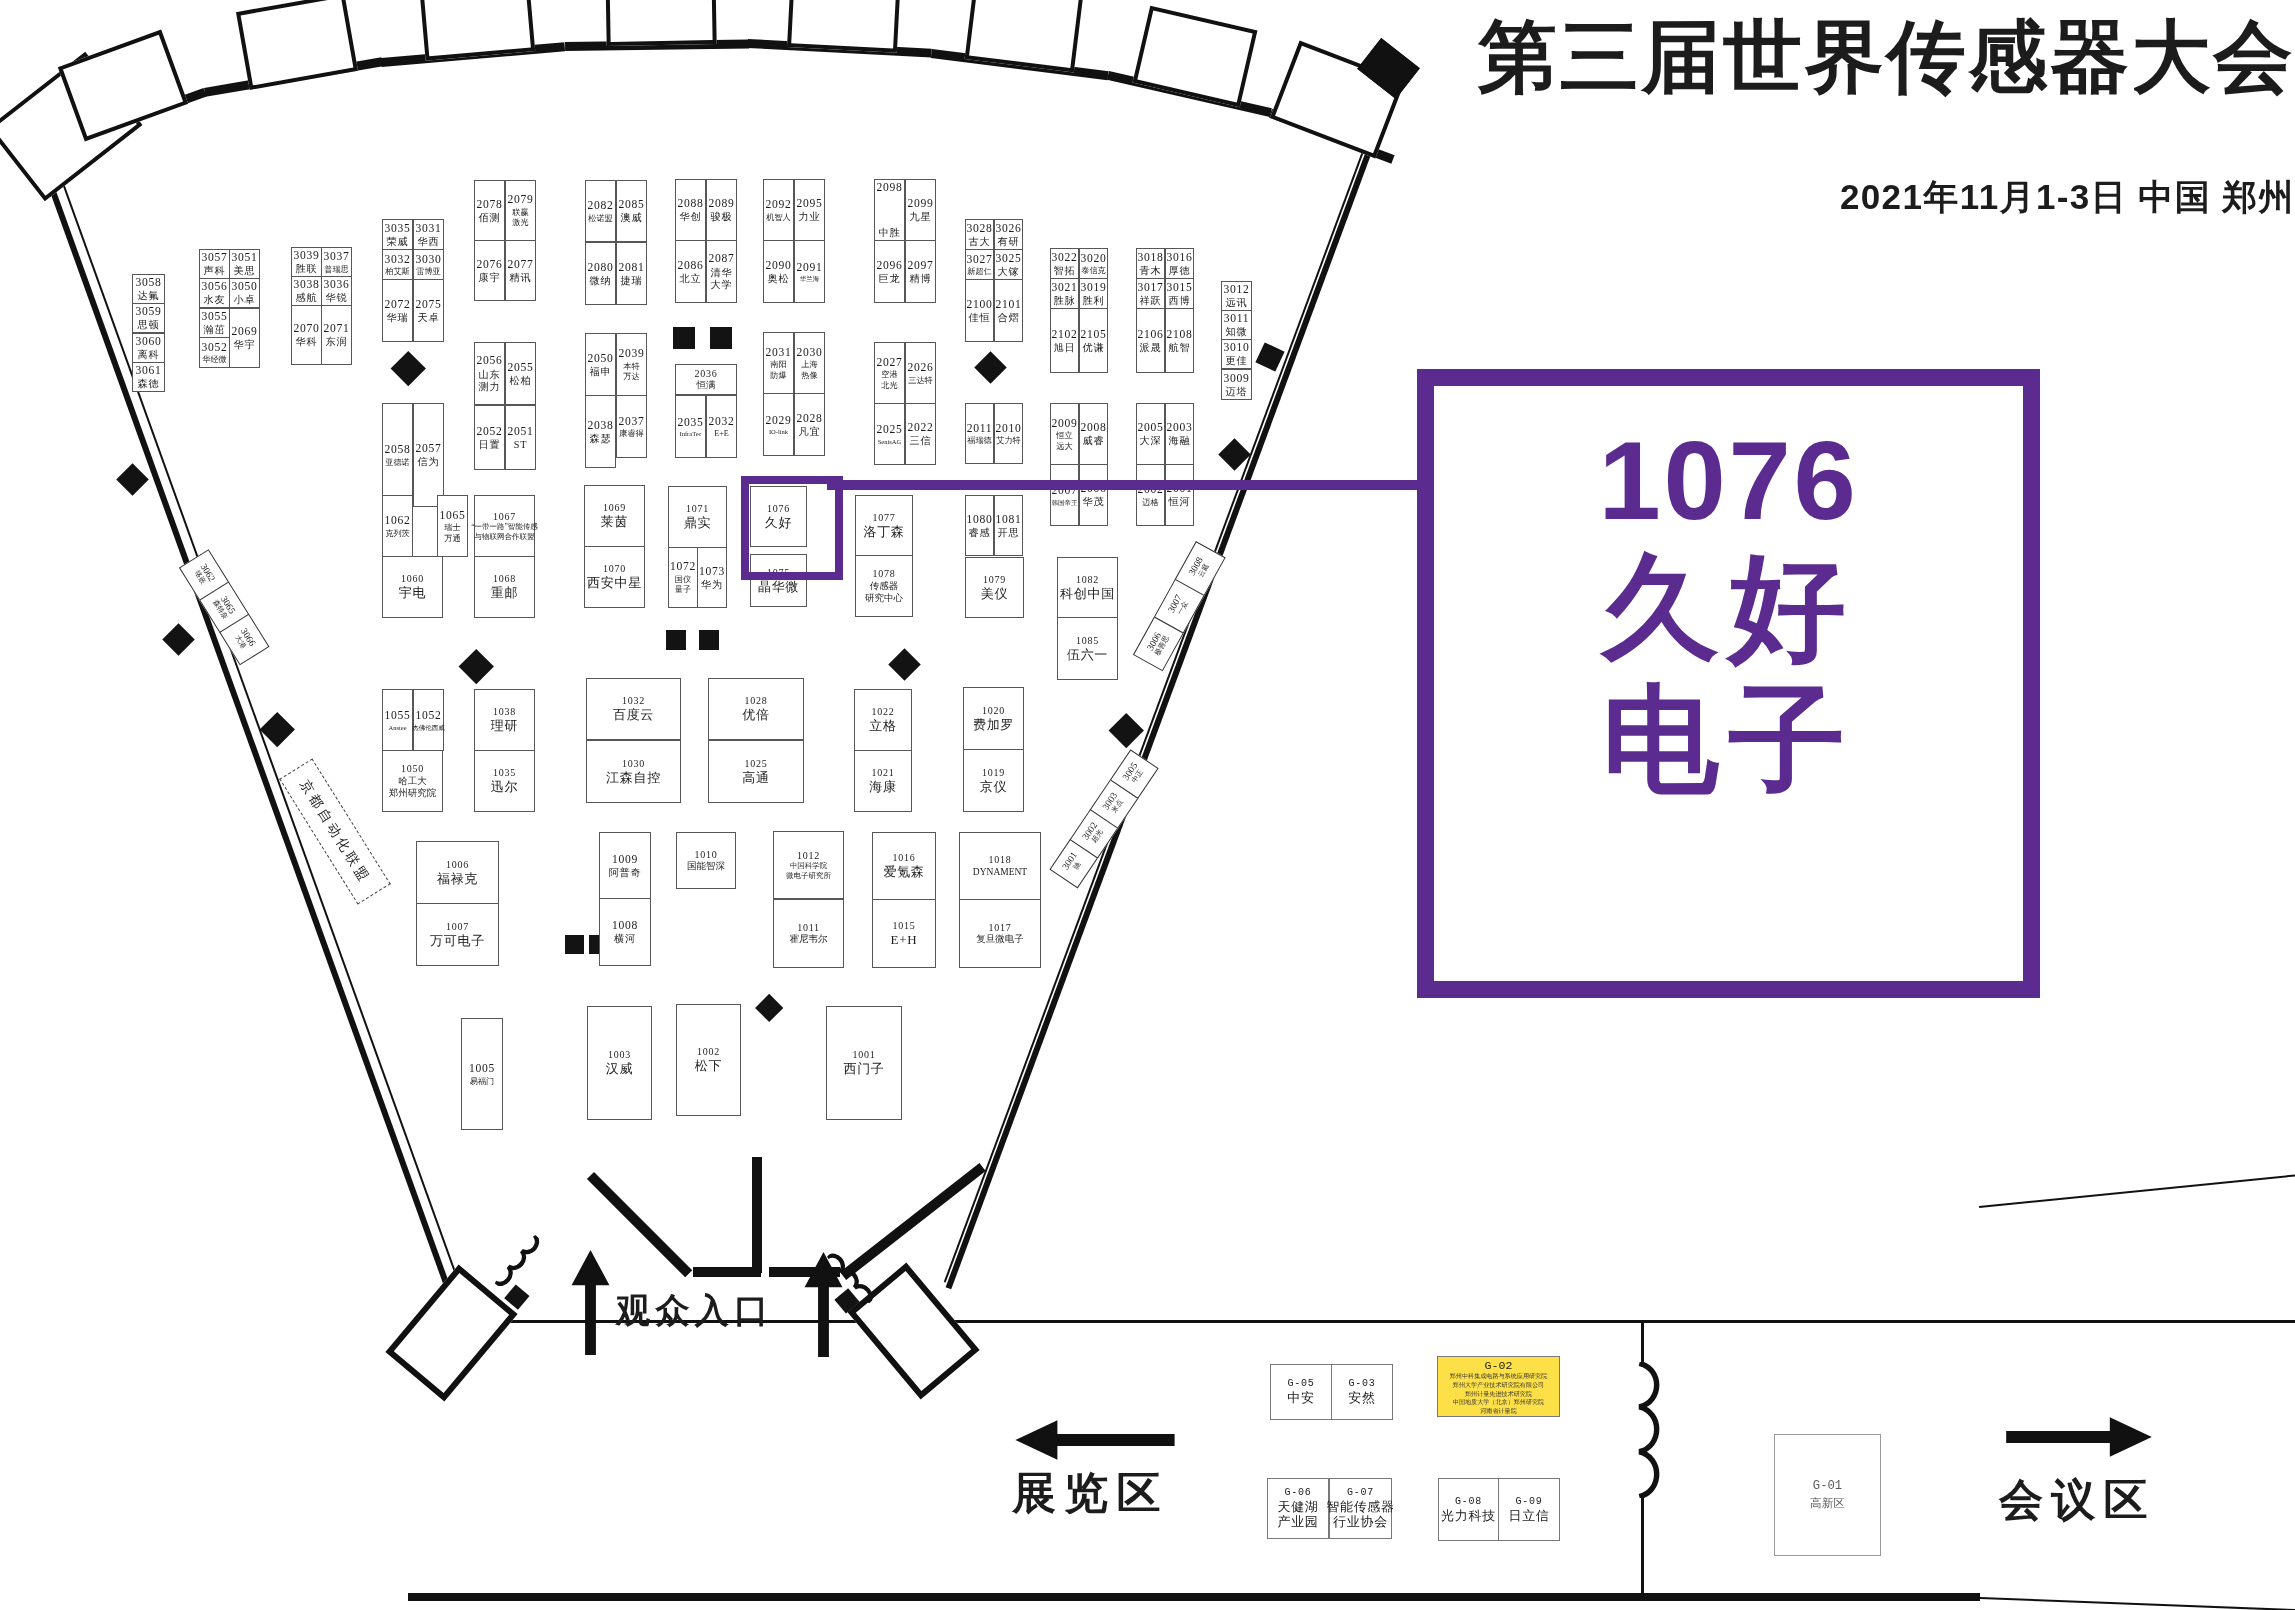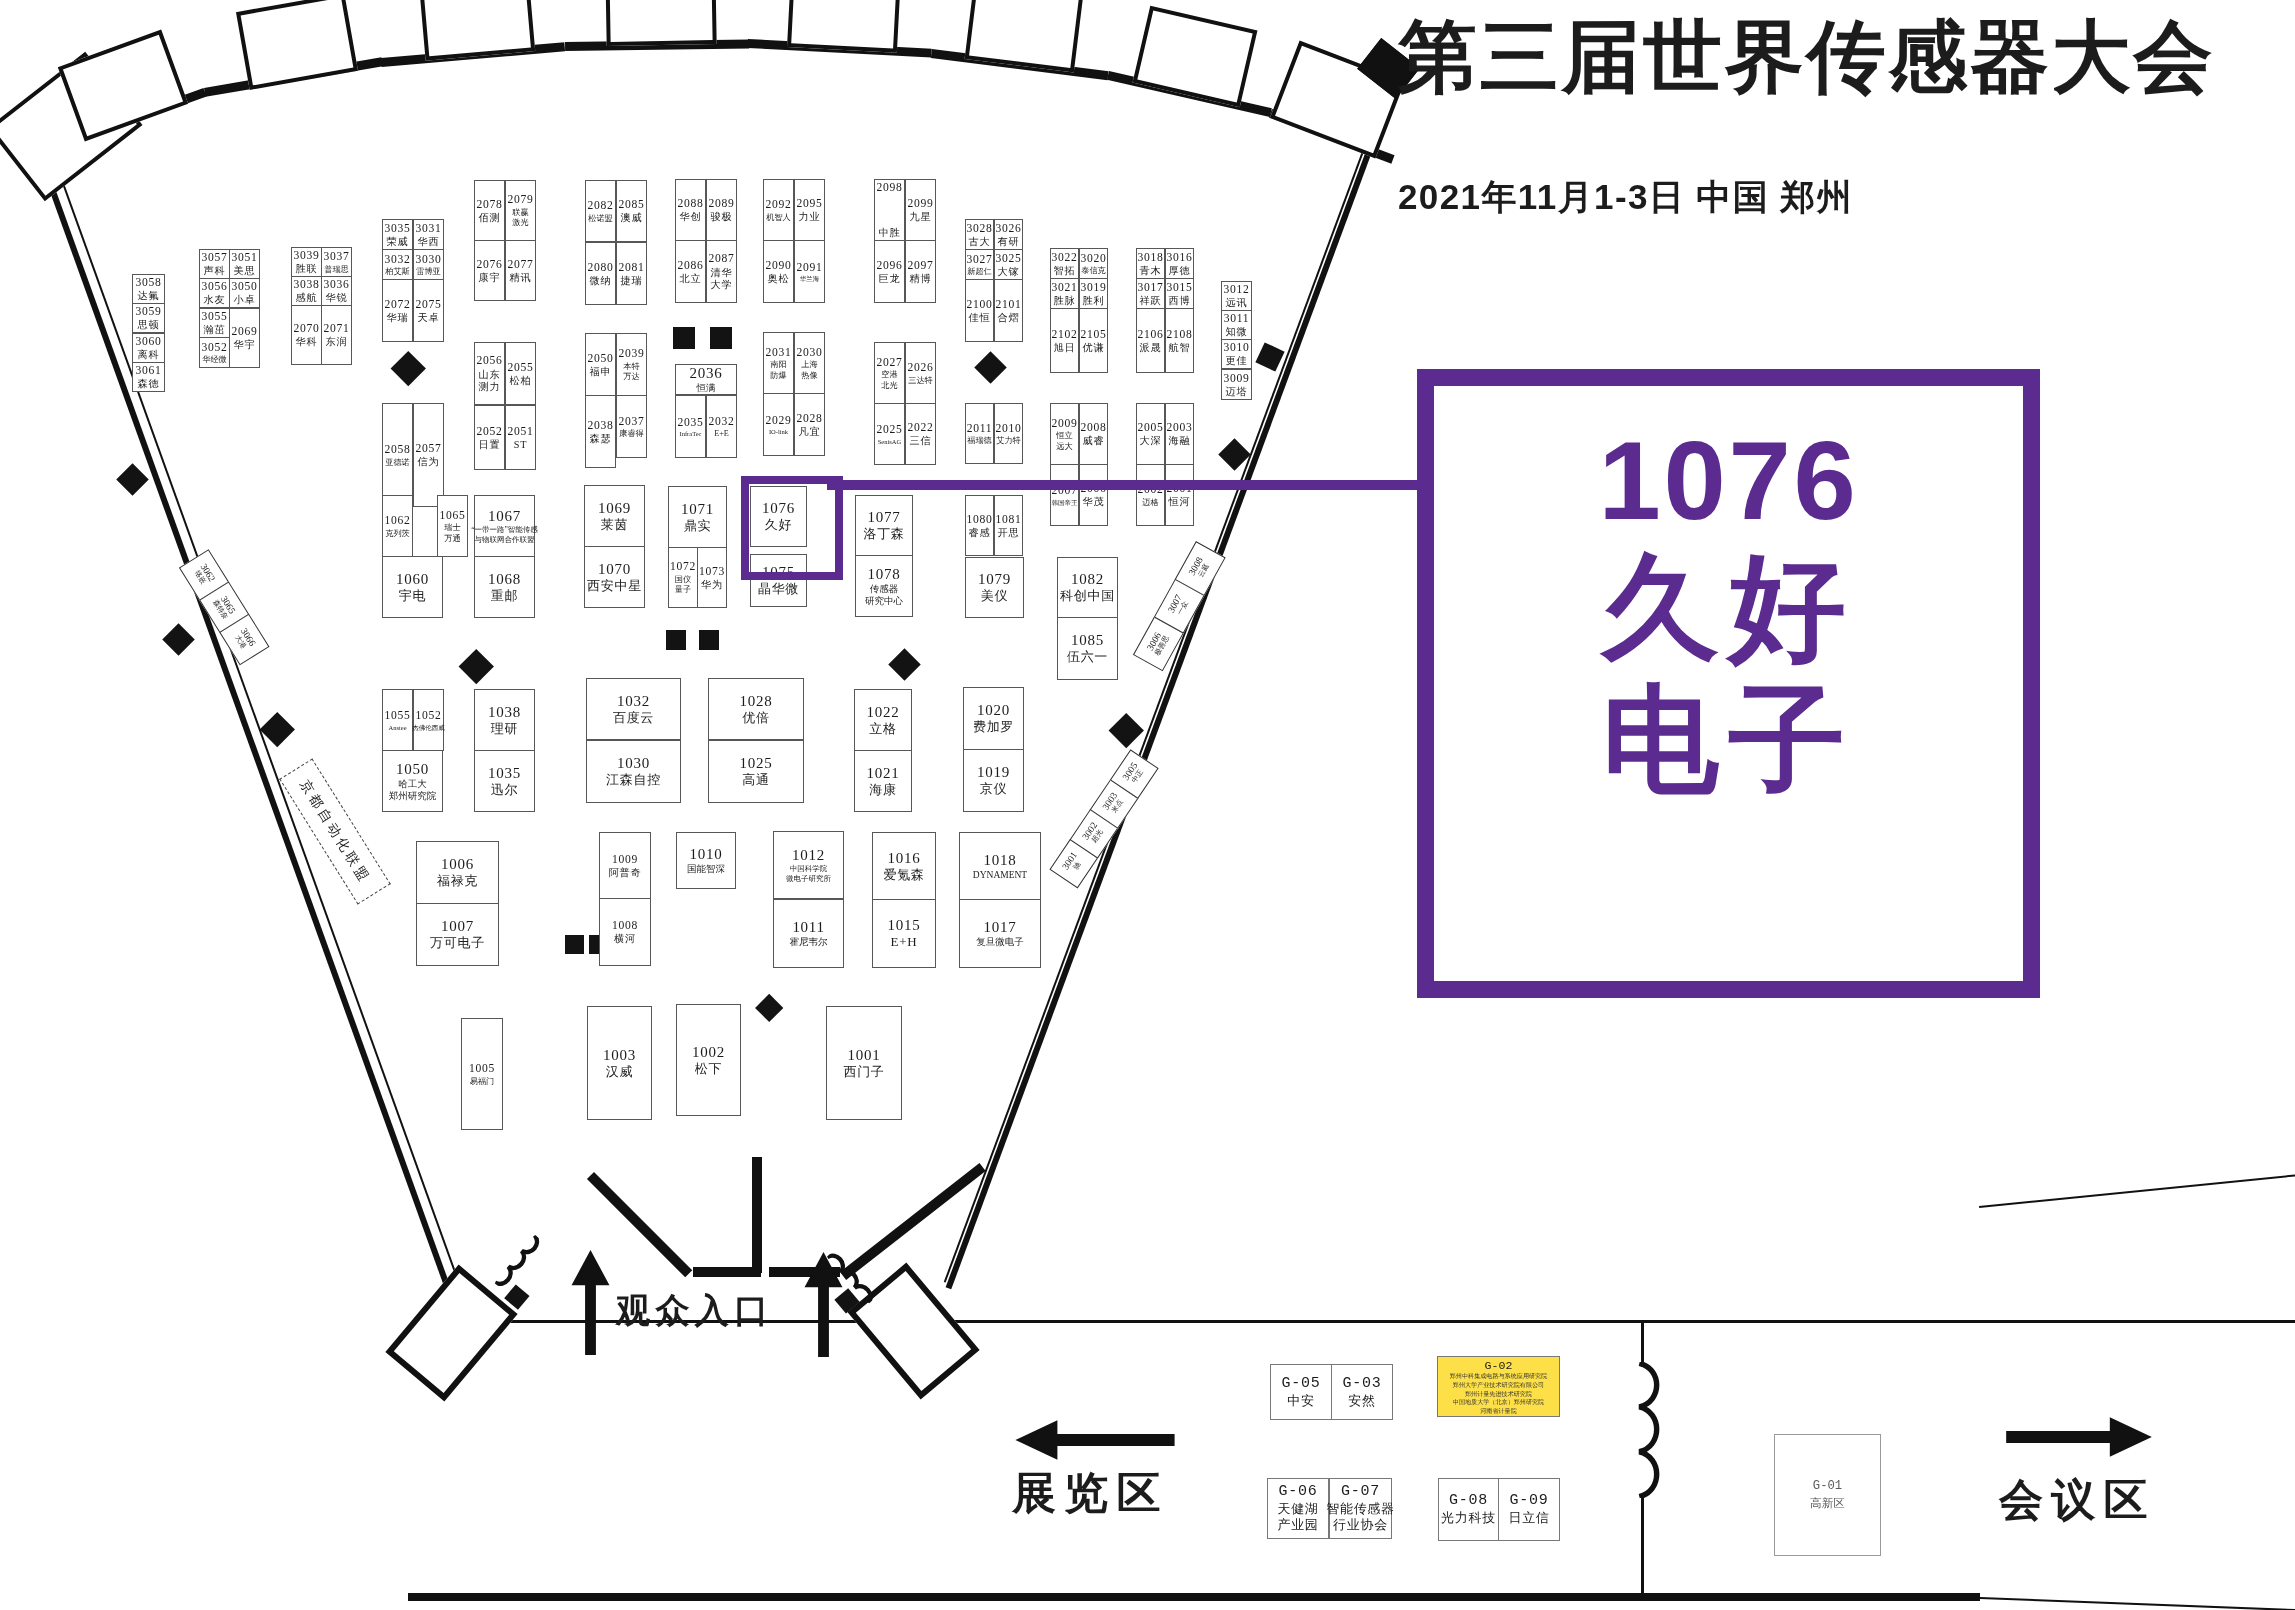--- a/index.html
+++ b/index.html
@@ -9,21 +9,21 @@
   .wall{position:absolute;background:#111;transform-origin:0 0;z-index:1;}
   .room{position:absolute;background:#fff;border:4.1px solid #111;z-index:1;}
   .room.filled{background:#111;}
   .pillar{position:absolute;background:#131313;z-index:2;}
   
   .booth{position:absolute;background:#fff;border:1.4px solid #575757;box-sizing:border-box;
          display:flex;flex-direction:column;align-items:center;justify-content:center;
          text-align:center;z-index:3;font-family:"Liberation Serif","DejaVu Serif",serif;line-height:1.12;}
   .bnum{font-size:11.6px;letter-spacing:0.7px;white-space:nowrap;}
   .bname{font-size:10.2px;letter-spacing:0.7px;white-space:nowrap;margin-top:1.4px;}
-  .booth.wide .bnum{font-size:15px;}
+  .booth.wide .bnum{font-size:10px;}
   .booth.wide .bname{font-size:13px;}
   .booth .s{font-size:8.2px;letter-spacing:0;}
   .booth .t{font-size:6.5px;letter-spacing:0;}
   .booth.wide .s{font-size:9.5px;}
   .booth.wide .t{font-size:7.5px;}
   .gbooth{border-color:#787878;}
   .gbooth .bnum{font-size:13px;font-family:"Liberation Mono","DejaVu Sans Mono",monospace;}
   .gbooth .bname{font-size:11px;}
   
   .tgroup{position:absolute;display:flex;flex-direction:row;transform-origin:center center;z-index:3;}
@@ -46,21 +46,21 @@
   
   .accent{color:#5B2B8F;}
   #hl-frame{position:absolute;border:8.8px solid #5B2B8F;background:transparent;z-index:5;}
   #hl-line{position:absolute;background:#5B2B8F;z-index:6;}
   #callout{position:absolute;border:17.7px solid #5B2B8F;background:#fff;box-sizing:border-box;z-index:5;
            display:flex;flex-direction:column;align-items:center;text-align:center;}
   #callout .co-num{font-size:112px;font-weight:bold;line-height:1;margin-top:39px;letter-spacing:2.7px;}
   #callout .co-cn{font-size:117px;line-height:1.05;font-weight:bold;letter-spacing:9.5px;margin-top:9.5px;
                   font-family:"Liberation Sans","DejaVu Sans",sans-serif;}
   
-  #header{position:absolute;left:1398px;top:0;width:897px;text-align:left;z-index:4;}
+  #header{position:absolute;left:1398px;top:0;width:897px;text-align:right;z-index:4;}
   #main-title{font-family:"Liberation Serif","DejaVu Serif",serif;font-weight:bold;font-size:79px;
               letter-spacing:2.7px;white-space:nowrap;margin-top:5.4px;}
   #date-line{font-size:35px;font-weight:bold;margin-top:63px;letter-spacing:1.4px;}
   #venue-line{font-size:35px;font-weight:bold;margin-top:33px;letter-spacing:1.4px;}
   
   .arealabel{position:absolute;font-family:"Liberation Serif","DejaVu Serif",serif;font-weight:bold;
              white-space:nowrap;z-index:4;}
   #entrance-label{font-size:34px;letter-spacing:5.4px;}
   #exhibition-label,#conference-label{font-size:44px;letter-spacing:8.2px;}
   .arrow-icon{position:absolute;z-index:4;}

